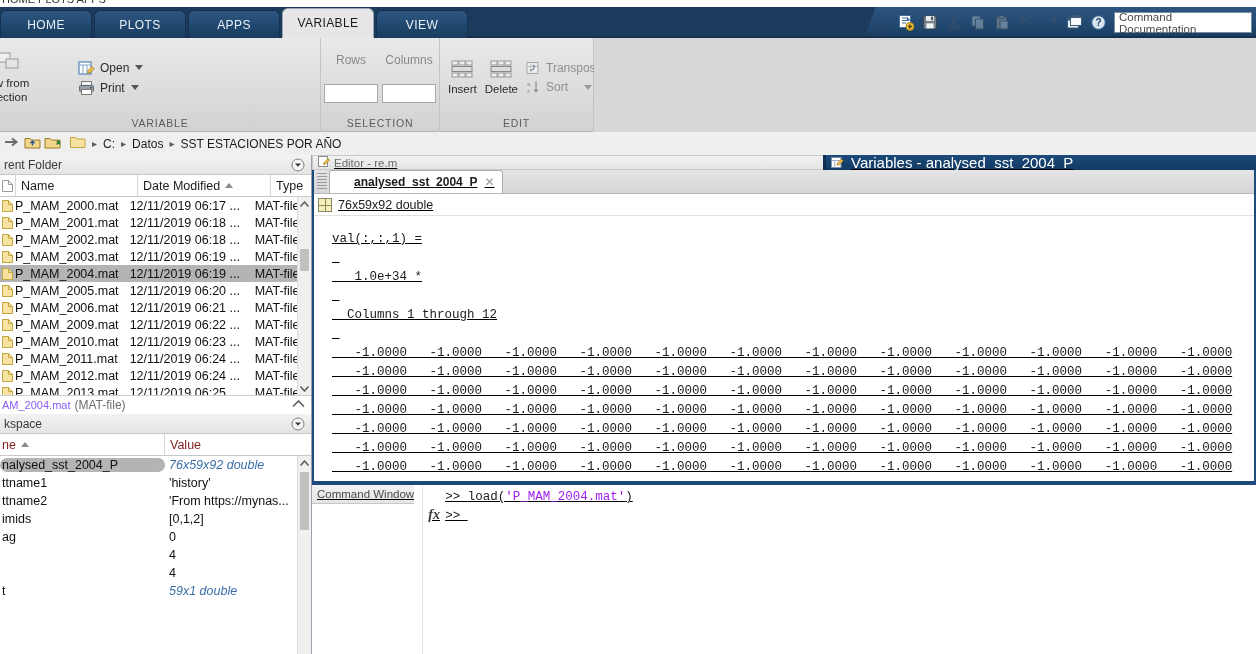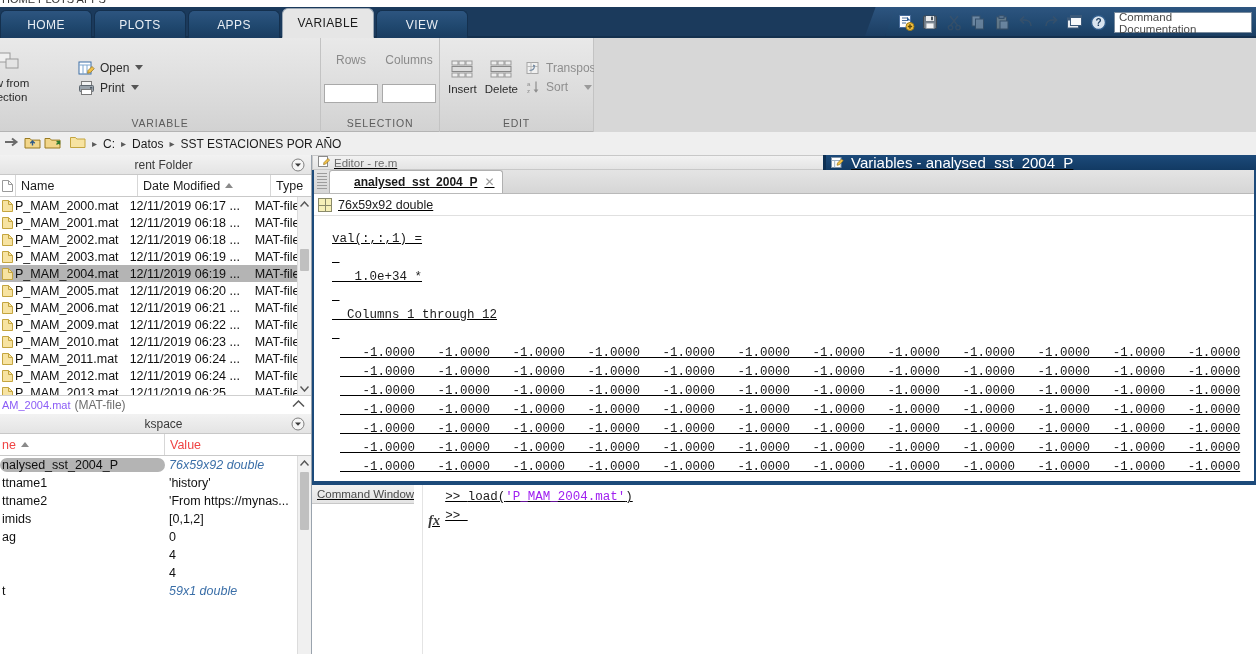--- a/index.html
+++ b/index.html
@@ -67,21 +67,21 @@
   .addrbar .sep{ color:#5a5a5a; font-size:10px; margin:0 3px;}
 
   
   .main{ position:absolute; left:0; top:155px; right:0; bottom:0; display:flex; }
 
   
   .leftcol{ width:312px; display:flex; flex-direction:column; background:#fff;
             border-right:1px solid #9aa3ad;}
   .panel-title{ height:20px; background:linear-gradient(180deg,#f2f2f2,#e4e4e4);
       border-bottom:1px solid #c8c8c8; display:flex; align-items:center;
-      font-size:12px; color:#3a3a3a; padding-left:16px; position:relative;justify-content:center;}
+      font-size:12px; color:#3a3a3a; padding-left:4px; position:relative;}
   .panel-title .tri{ position:absolute; right:6px; top:3px; }
 
   .tblhead{ height:22px; display:flex; background:#fff; border-bottom:1px solid #c9c9c9;
             font-size:12.5px; color:#1b1b1b;}
   .th{ display:flex; align-items:center; padding-left:5px; border-right:1px solid #d7d7d7; position:relative;}
   .sortarrow{ width:0;height:0;border-left:4px solid transparent;border-right:4px solid transparent;
               border-bottom:5px solid #8a8a8a; margin-left:5px;}
 
   .filelist{ flex:1; overflow:hidden; position:relative; background:#fff;}
   .frow{ height:17px; display:flex; align-items:center; font-size:12.5px; color:#101010;}
@@ -94,21 +94,21 @@
   .vscroll{ position:absolute; right:0; top:0; bottom:0; width:14px;
     background:#f0f0f0; border-left:1px solid #dcdcdc; }
   .vscroll .arrow{ height:14px; display:flex; align-items:center; justify-content:center; }
   .vscroll .thumb{ position:absolute; left:2px; right:2px; background:#c0c0c0; border-radius:1px;}
 
   .statusrow{ height:19px; background:#fff; border-top:1px solid #cfcfcf;
      display:flex; align-items:center; font-size:12px; padding-left:2px; position:relative;}
   .statusrow .up{ position:absolute; right:6px; }
 
   .ws-head{ height:22px; display:flex; background:#fff; border-bottom:1px solid #c9c9c9;
-            font-size:12.5px; color:#ef4444;}
+            font-size:12.5px; color:#7f1d1d;}
   .wslist{ flex:1; overflow:hidden; position:relative; background:#fff;}
   .wsrow{ height:18px; display:flex; align-items:center; font-size:12.5px; color:#101010;}
   .wsrow.sel .wsname{ background:#b4b4b4;border-radius:7px; }
   .wsname{ width:165px; padding-left:2px; white-space:nowrap; overflow:hidden;}
   .wsval{ width:130px; padding-left:4px; white-space:nowrap; overflow:hidden;}
   .wsval.blue{ color:#3b6fa8; font-style:italic; }
 
   
   .rightcol{ flex:1; display:flex; flex-direction:column; background:#f3f3f3;text-decoration:underline; }
 
@@ -136,29 +136,29 @@
      font-size:12.5px; color:#1b1b1b; background:#fff; border-bottom:1px solid #e0e0e0;}
   .gridicon{ width:14px; height:14px; border:1px solid #8a8a6a; background:#f6f0b8;
      position:relative; }
   .gridicon::before,.gridicon::after{content:"";position:absolute;background:#8a8a6a;}
   .gridicon::before{left:6px;top:0;bottom:0;width:1px;}
   .gridicon::after{top:6px;left:0;right:0;height:1px;}
 
   .varbody{ flex:1; overflow:hidden; background:#fff; position:relative;
      font-family:"Liberation Mono", monospace; font-size:12.5px; color:#1b1b1b;}
   .varline{ height:19px; line-height:19px; white-space:pre; padding-left:18px;}
-  .numrow{ height:19px; line-height:19px; white-space:pre; padding-left:26px;}
+  .numrow{ height:19px; line-height:19px; white-space:pre; padding-left:18px;}
 
   .cmdpane{ flex:0 0 171px; display:flex; flex-direction:row; background:#fff;
      border-top:2px solid #1c4a7a; }
   .cmdtitle{ height:19px; background:linear-gradient(180deg,#f2f2f2,#e4e4e4);
      border-bottom:1px solid #c8c8c8; display:flex; align-items:center;
      font-size:11.5px; color:#4a4a4a; padding-left:5px;}
   .cmdbody{ flex:1; display:flex; background:#fff; }
-  .fxcol{ width:22px; display:flex; justify-content:center; padding-top:28px;text-align:right; }
+  .fxcol{ width:22px; display:flex; justify-content:center; padding-top:22px;text-align:right; }
   .fx{ font-family:"Liberation Serif", serif; font-style:italic; font-weight:bold;
        font-size:14px; color:#3a3a3a;}
   .cmdlines{ flex:1; font-family:"Liberation Mono", monospace; font-size:12.5px;
      color:#1b1b1b; padding-top:3px;}
   .cmdline{ height:19px; line-height:19px; white-space:pre;}
   .str{ color:#a020f0; }
   .leftgut{ width:9px; background:#fff; border-right:1px solid #e4e4e4;}
 </style>
 </head>
 <body>

